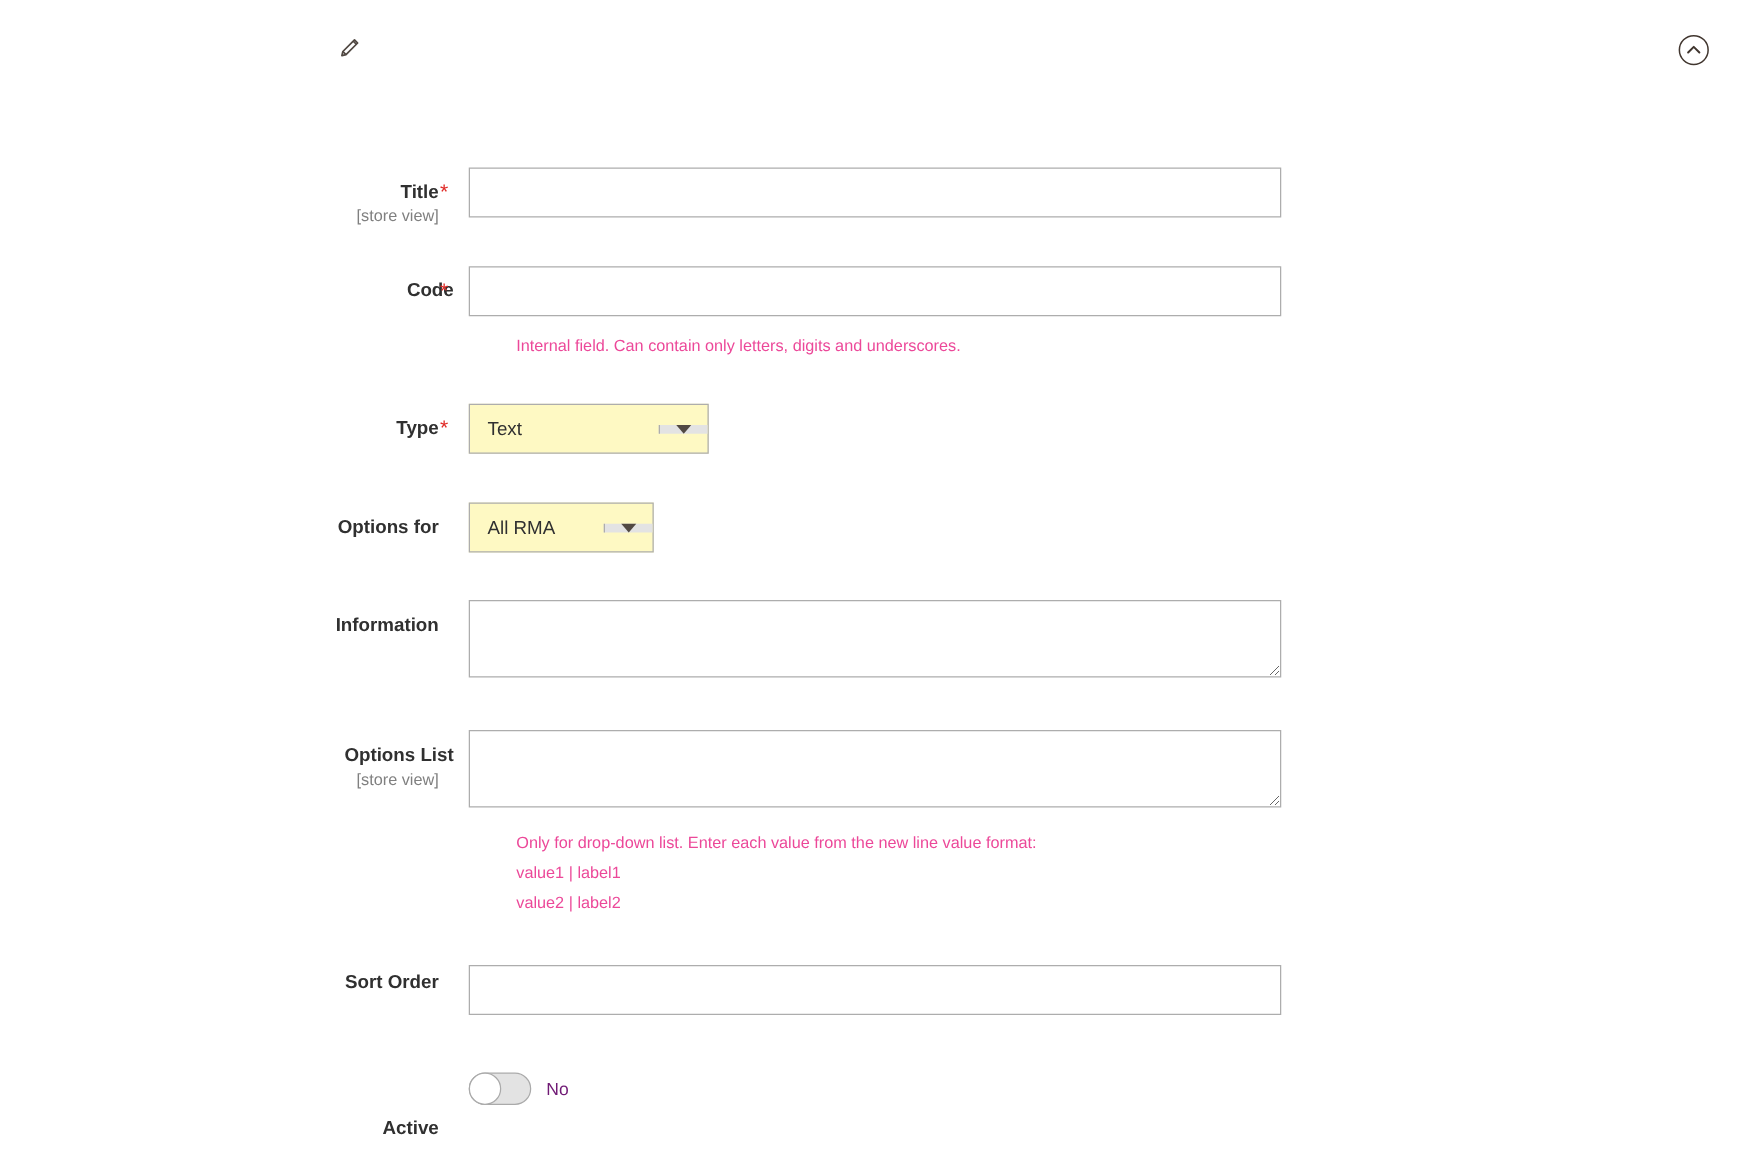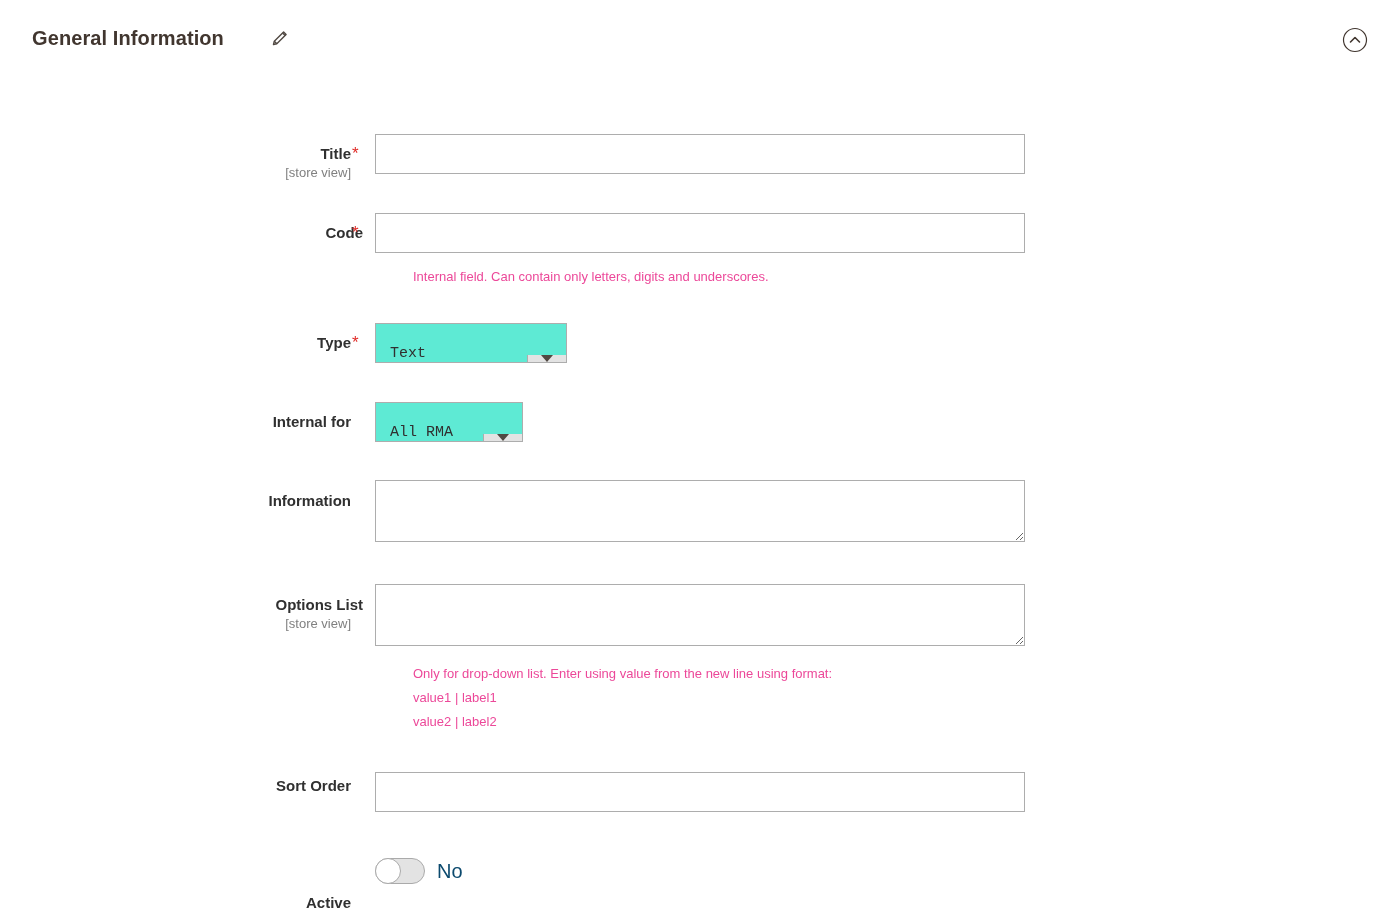--- a/index.html
+++ b/index.html
@@ -122,25 +122,24 @@
     border-radius: 0;
   }
 
   
   .select-wrap {
     position: absolute;
     left: 375px;
     height: 40px;
     box-sizing: border-box;
     border: 1px solid #adadad;
-    background: #5eead4;
+    background: #fef9c3;
     display: flex;
-    align-items: flex-end;
-    cursor: pointer;
-    font-family: Liberation Mono, monospace;
+    align-items: center;
+    cursor: pointer;
   }
   .select-value {
     flex: 1;
     display: flex;
     align-items: center;
     padding-left: 14px;
     font-size: 15px;
     color: #303030;
     white-space: nowrap;
   }
@@ -188,30 +187,29 @@
     width: 26px;
     height: 26px;
     border-radius: 50%;
     background: #ffffff;
     border: 1px solid #aaaaaa;
     box-sizing: border-box;
   }
   .toggle-text {
     position: absolute;
     left: 437px;
-    font-size: 20px;
-    color: #0c4a6e;
+    font-size: 14px;
+    color: #701a75;
     line-height: 26px;
   }
 </style>
 </head>
 <body>
 
 <div class="section-header">
-  <div class="section-title">General Information</div>
 
   <span class="title-edit-icon">
     <svg width="20" height="20" viewBox="0 0 20 20" aria-hidden="true">
       <path d="M3.5 16.5 L4.3 13.2 L13.6 3.9 L16.1 6.4 L6.8 15.7 Z" fill="none" stroke="#514943" stroke-width="1.4" stroke-linejoin="round"></path>
       <path d="M12.6 4.9 L15.1 7.4" stroke="#514943" stroke-width="1.4"></path>
       <path d="M4.3 13.2 L6.8 15.7" stroke="#514943" stroke-width="1.4"></path>
     </svg>
   </span>
 
   <span class="collapse-btn">
@@ -243,39 +241,39 @@
     <div class="required-star" style="top:10px;">*</div>
     <div class="select-wrap" style="top:0px; width:192px;">
       <div class="select-value">Text</div>
       <div class="select-arrow">
           <i class="arrow-tri"></i>
         </div>
     </div>
   </div>
 
   <div class="field" style="top:402px;">
-    <div class="label" style="top:10px;">Internal for</div>
+    <div class="label" style="top:10px;">Options for</div>
     <div class="select-wrap" style="top:0px; width:148px;">
       <div class="select-value">All RMA</div>
       <div class="select-arrow">
           <i class="arrow-tri"></i>
         </div>
     </div>
   </div>
 
   <div class="field" style="top:480px;">
     <div class="label" style="top:11px;">Information</div>
     <textarea class="textarea" style="top: 0px;"></textarea>
   </div>
 
   <div class="field" style="top:584px;">
     <div class="label" style="top:11px;padding-left:12px;">Options List</div>
     <div class="scope" style="top:31px;">[store view]</div>
     <textarea class="textarea" style="top: 0px;"></textarea>
-    <div class="note" style="top:78px;">Only for drop-down list. Enter using value from the new line using format:
+    <div class="note" style="top:78px;">Only for drop-down list. Enter each value from the new line value format:
 value1 | label1
 value2 | label2</div>
   </div>
 
   <div class="field" style="top:772px;">
     <div class="label" style="top:4px;">Sort Order</div>
     <input class="text-input" type="text" style="top: 0px;" value="">
   </div>
 
   <div class="field" style="top:858px;">

